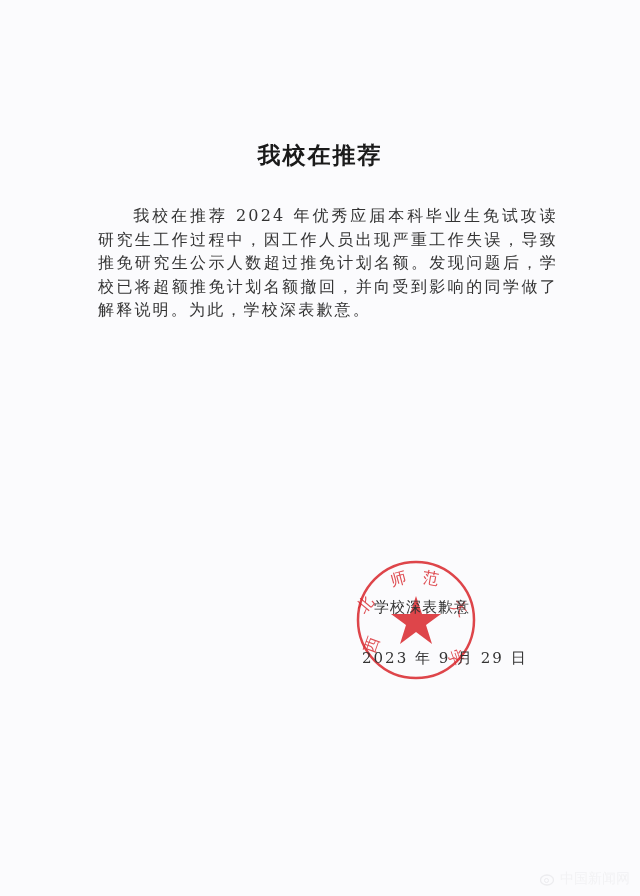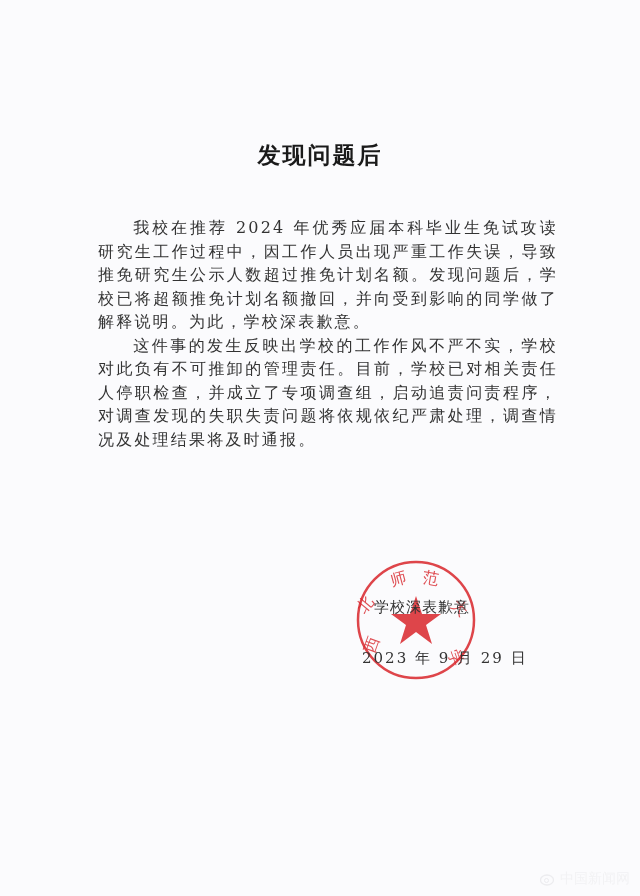--- a/index.html
+++ b/index.html
@@ -10,21 +10,21 @@
     color: #2a2a2a;
     position: relative;
   }
   .page { position: absolute; left: 0; top: 0; width: 640px; height: 896px; }
   .title {
     position: absolute; left: 0; width: 640px; top: 140px;
     text-align: center; font-size: 23px; font-weight: bold; letter-spacing: 2px;
     color: #1a1a1a;
   }
   .body-text {
-    position: absolute; left: 98px; top: 216px; width: 460px;
+    position: absolute; left: 98px; top: 204px; width: 460px;
     font-size: 16px; line-height: 23.5px; letter-spacing: 2.2px;
     color: #333;
     text-align: justify;
   }
   .para { margin: 0; text-indent: 2.2em; }
   .seal {
     position: absolute; left: 352px; top: 556px; width: 128px; height: 128px;
   }
   .signature {
     position: absolute; left: 362px; top: 598px; width: 180px;
@@ -37,25 +37,24 @@
     font-family: "DejaVu Sans", sans-serif; font-size: 14px;
     color: #f2f2f4; display: flex; align-items: center; gap: 4px;
   }
   .wm-icon { width: 16px; height: 14px; }
 </style>
 </head>
 <body>
 
 <div class="page">
 
-  <div class="title">发现问题后</div>
+  <div class="title">我校在推荐</div>
 
   <div class="body-text">
     <p class="para">我校在推荐 2024 年优秀应届本科毕业生免试攻读研究生工作过程中，因工作人员出现严重工作失误，导致推免研究生公示人数超过推免计划名额。发现问题后，学校已将超额推免计划名额撤回，并向受到影响的同学做了解释说明。为此，学校深表歉意。</p>
-    <p class="para">这件事的发生反映出学校的工作作风不严不实，学校对此负有不可推卸的管理责任。目前，学校已对相关责任人停职检查，并成立了专项调查组，启动追责问责程序，对调查发现的失职失责问题将依规依纪严肃处理，调查情况及处理结果将及时通报。</p>
   </div>
 
   <svg class="seal" viewBox="0 0 128 128">
     <circle cx="64" cy="64" r="58" fill="none" stroke="#d8242a" stroke-width="2.5" opacity="0.85"></circle>
     <polygon points="64,40 70,58 89,58 74,69 80,88 64,76 48,88 54,69 39,58 58,58" fill="#d8242a" opacity="0.85"></polygon>
     <text x="40" y="30" font-size="16" fill="#d8242a" opacity="0.8" font-family="DejaVu Serif, serif" transform="rotate(-15 40 30)">师</text>
     <text x="70" y="26" font-size="16" fill="#d8242a" opacity="0.8" font-family="DejaVu Serif, serif" transform="rotate(10 70 26)">范</text>
     <text x="12" y="58" font-size="16" fill="#d8242a" opacity="0.8" font-family="DejaVu Serif, serif" transform="rotate(-50 12 58)">北</text>
     <text x="98" y="50" font-size="16" fill="#d8242a" opacity="0.8" font-family="DejaVu Serif, serif" transform="rotate(45 98 50)">大</text>
     <text x="22" y="98" font-size="16" fill="#d8242a" opacity="0.8" font-family="DejaVu Serif, serif" transform="rotate(-70 22 98)">西</text>

